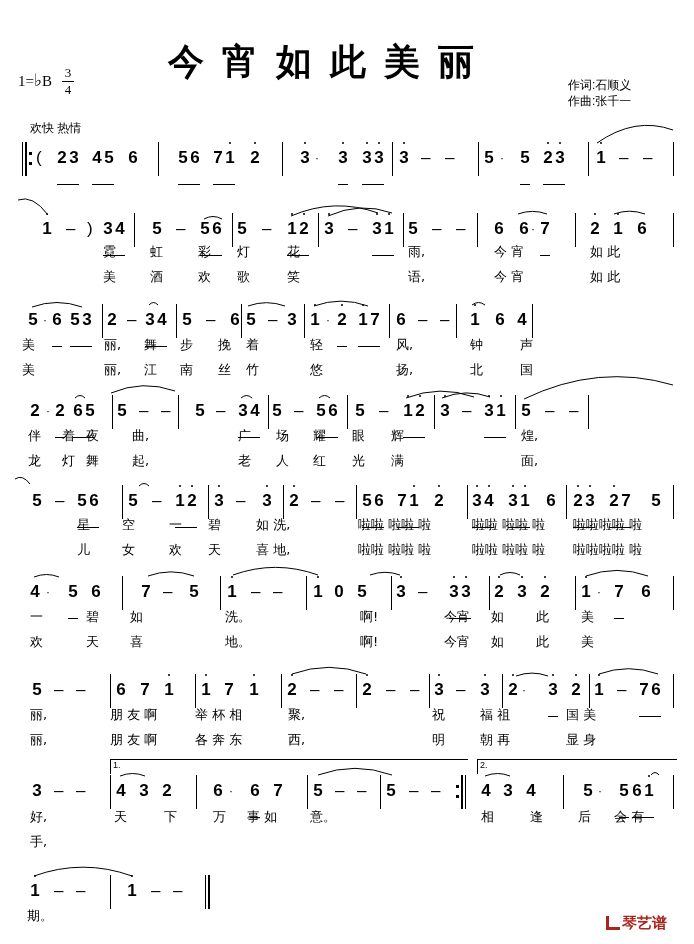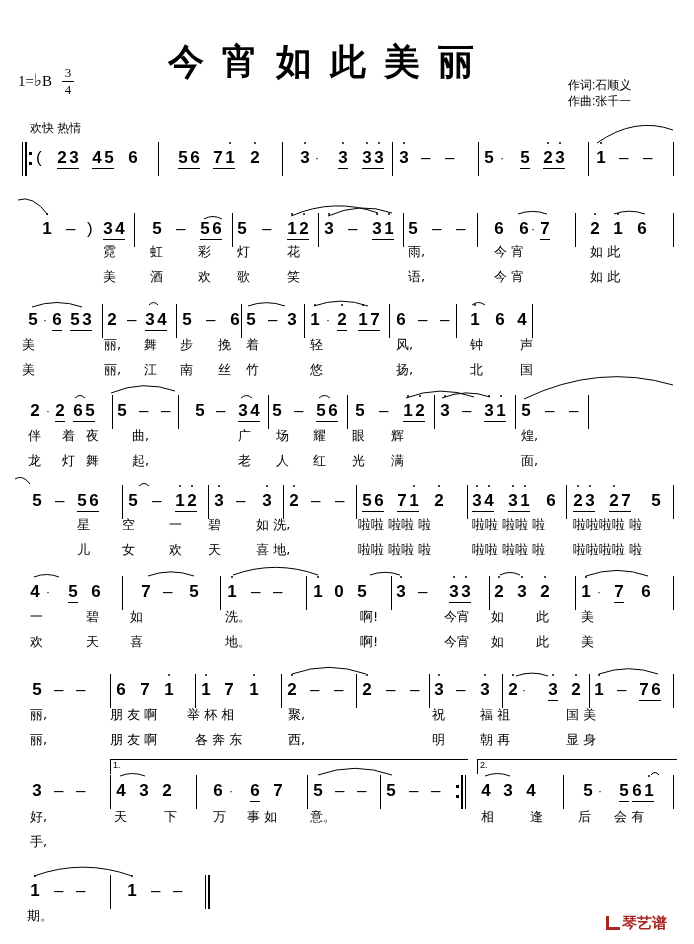--- a/index.html
+++ b/index.html
@@ -9,21 +9,21 @@
   .key{left:18px;top:70px;font-family:"Liberation Serif",serif;font-size:15px;}
   .flat{font-size:17px;}
   .ts{left:62px;top:66px;width:12px;font-family:"Liberation Serif",serif;font-size:13px;text-align:center;line-height:14px;}
   .ts .bar{border-top:1px solid #000;margin:1px 0;}
   .credits{left:568px;top:77px;font-size:12px;line-height:16px;}
   .tempo{left:30px;top:120px;font-size:12px;}
   .line{position:absolute;left:0;width:694px;}
   .tok{position:absolute;top:0;font-weight:bold;font-size:17px;line-height:20px;white-space:nowrap;}
   .note{display:inline-block;position:relative;text-align:center;min-width:10px;}
   .note .dot-hi{position:absolute;left:50%;top:-6px;width:2px;height:2px;margin-left:-1px;background:#000;border-radius:1px;}
-  .ul{border-bottom:1.5px solid #000;padding-bottom:1px;}
+  .ul{border-bottom:1.5px solid #000;padding-bottom:17px;}
   .aug{font-weight:normal;font-size:12px;}
   .dash{font-weight:normal;}
   .bl{position:absolute;top:-6px;width:1px;height:34px;background:#000;}
   .dbl{position:absolute;top:-6px;width:5px;height:34px;border-left:1px solid #000;border-right:2px solid #000;box-sizing:border-box;}
   .rep{position:absolute;top:-6px;width:8px;height:34px;}
   .rep .a{position:absolute;left:0;top:0;width:1px;height:34px;background:#000;}
   .rep .b{position:absolute;left:3px;top:0;width:2px;height:34px;background:#000;}
   .rep .d1,.rep .d2{position:absolute;left:7px;width:3px;height:3px;background:#000;}
   .rep .d1{top:10px}.rep .d2{top:20px}
   .repe{position:absolute;top:-6px;width:8px;height:34px;}
@@ -369,21 +369,21 @@
       <span class="tok" style="left: 548px;"><span class="ul"><span class="note">3<span class="dot-hi"></span></span></span></span>
       <span class="tok" style="left: 571px;"><span><span class="note">2<span class="dot-hi"></span></span></span></span>
       <div class="bl" style="left: 589px;"></div>
       <span class="tok" style="left: 594px;"><span><span class="note">1<span class="dot-hi"></span></span></span></span>
       <span class="tok dash" style="left: 617px;">–</span>
       <span class="tok" style="left: 639px;"><span class="ul"><span class="note">7</span><span class="note" style="margin-left: 2px;">6</span></span></span>
       <div class="bl" style="left: 673px;"></div>
     </div>
     <div class="lyr" style="left: 30px; top: 706px;">丽,</div>
     <div class="lyr" style="left: 110px; top: 706px;">朋 友 啊</div>
-    <div class="lyr" style="left: 187px; top: 706px;">举 杯 相</div>
+    <div class="lyr" style="left: 195px; top: 706px;">举 杯 相</div>
     <div class="lyr" style="left: 288px; top: 706px;">聚,</div>
     <div class="lyr" style="left: 432px; top: 706px;">祝</div>
     <div class="lyr" style="left: 480px; top: 706px;">福 祖</div>
     <div class="lyr" style="left: 566px; top: 706px;">国 美</div>
     <div class="lyr" style="left: 30px; top: 731px;">丽,</div>
     <div class="lyr" style="left: 110px; top: 731px;">朋 友 啊</div>
     <div class="lyr" style="left: 195px; top: 731px;">各 奔 东</div>
     <div class="lyr" style="left: 288px; top: 731px;">西,</div>
     <div class="lyr" style="left: 432px; top: 731px;">明</div>
     <div class="lyr" style="left: 480px; top: 731px;">朝 再</div>

